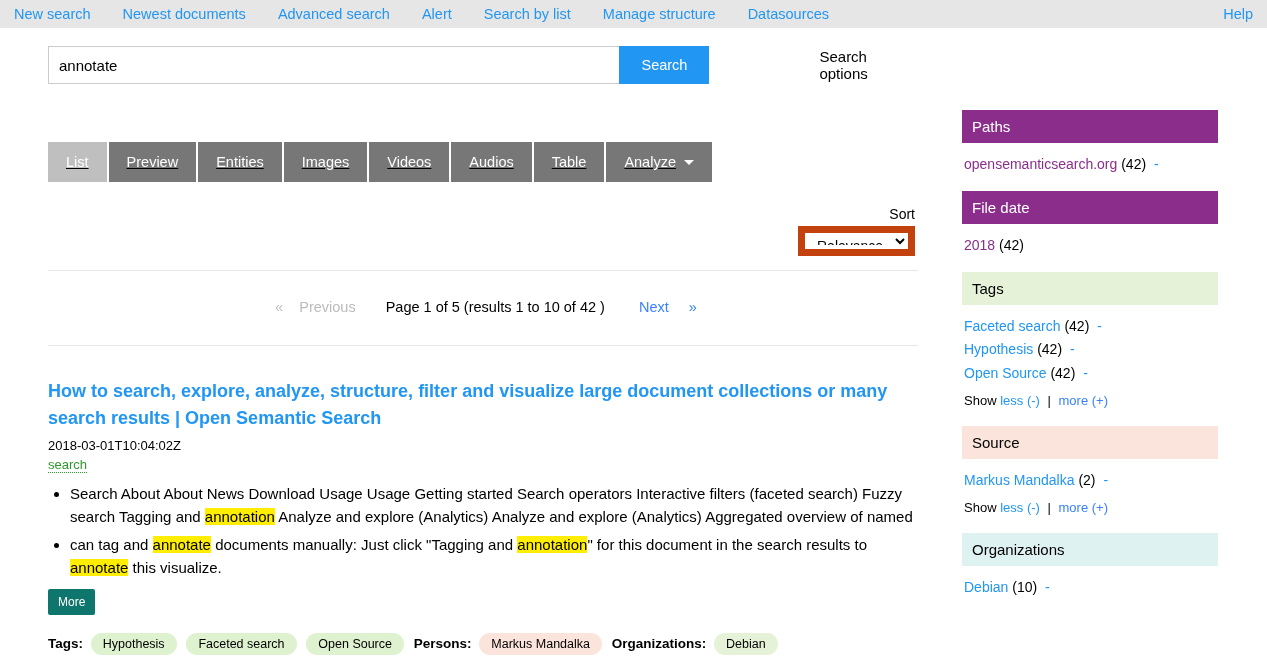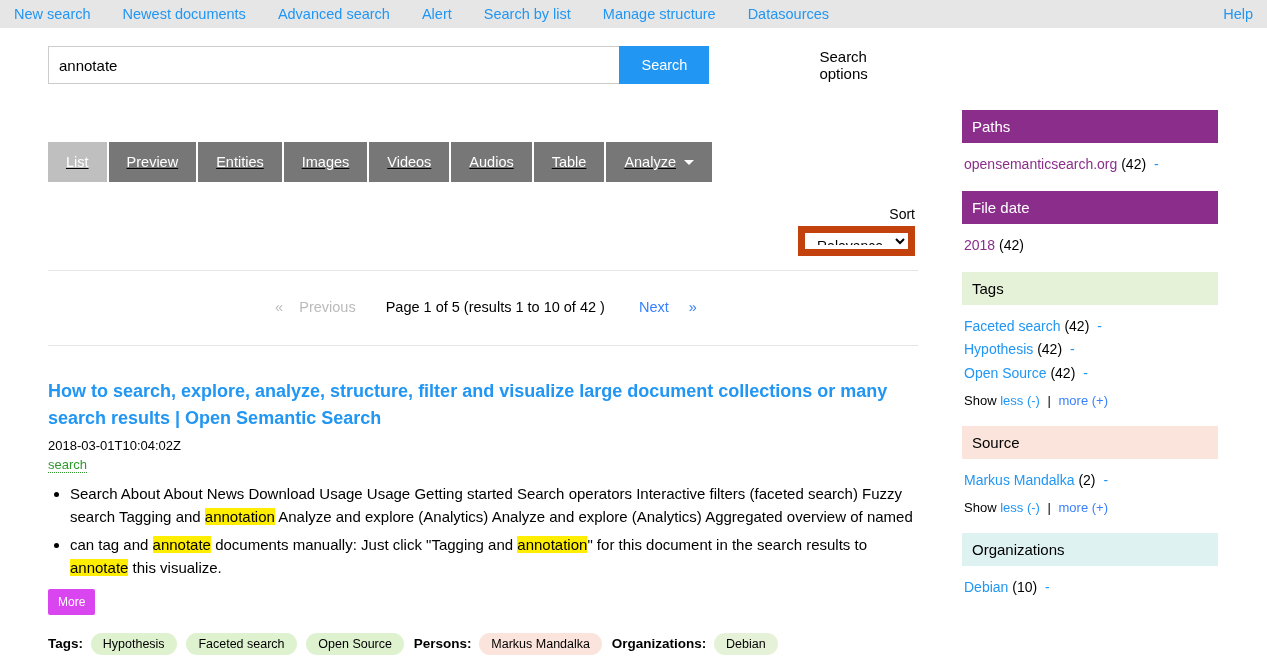--- a/index.html
+++ b/index.html
@@ -36,21 +36,21 @@
 .pager .info { margin: 0 20px; }
 .pager .next { margin: 0 10px; }
 .pager .raquo { margin-left: 6px; }
 
 .result-title { color: #2196f3; font-size: 18px; font-weight: bold; line-height: 1.5; }
 .result-date { font-size: 13px; margin-top: 6px; }
 .result-url { color: #2e992e; font-size: 13px; border-bottom: 1px dotted #2e992e; display: inline-block; margin-top: 4px; }
 .snips { margin-top: 10px; padding-left: 22px; }
 .snips li { font-size: 15px; line-height: 1.5; margin-bottom: 6px; list-style: disc; }
 .mark { background: #ffee00; }
-.morebtn { background: #d946ef; color: #fff; border: none; font-size: 12px; padding: 6px 10px; margin-top: 4px; cursor: pointer; border-radius: 2px; }
+.morebtn { background: #0f766e; color: #fff; border: none; font-size: 12px; padding: 6px 10px; margin-top: 4px; cursor: pointer; border-radius: 2px; }
 
 .tagrow { margin-top: 18px; font-size: 13.5px; }
 .tagrow .tl { font-weight: bold; margin-right: 4px; }
 .pill { display: inline-block; border-radius: 12px; padding: 4px 12px; font-size: 12.5px; margin-right: 6px; }
 .pill.green { background: #dff2cf; color: #000; }
 .pill.pink { background: #fbe4db; color: #000; }
 .pill.deb { background: #e6f2d8; color: #000; }
 
 .actionlinks { margin-top: 14px; font-size: 13px; }
 .actionlinks a { color: #2196f3; }

